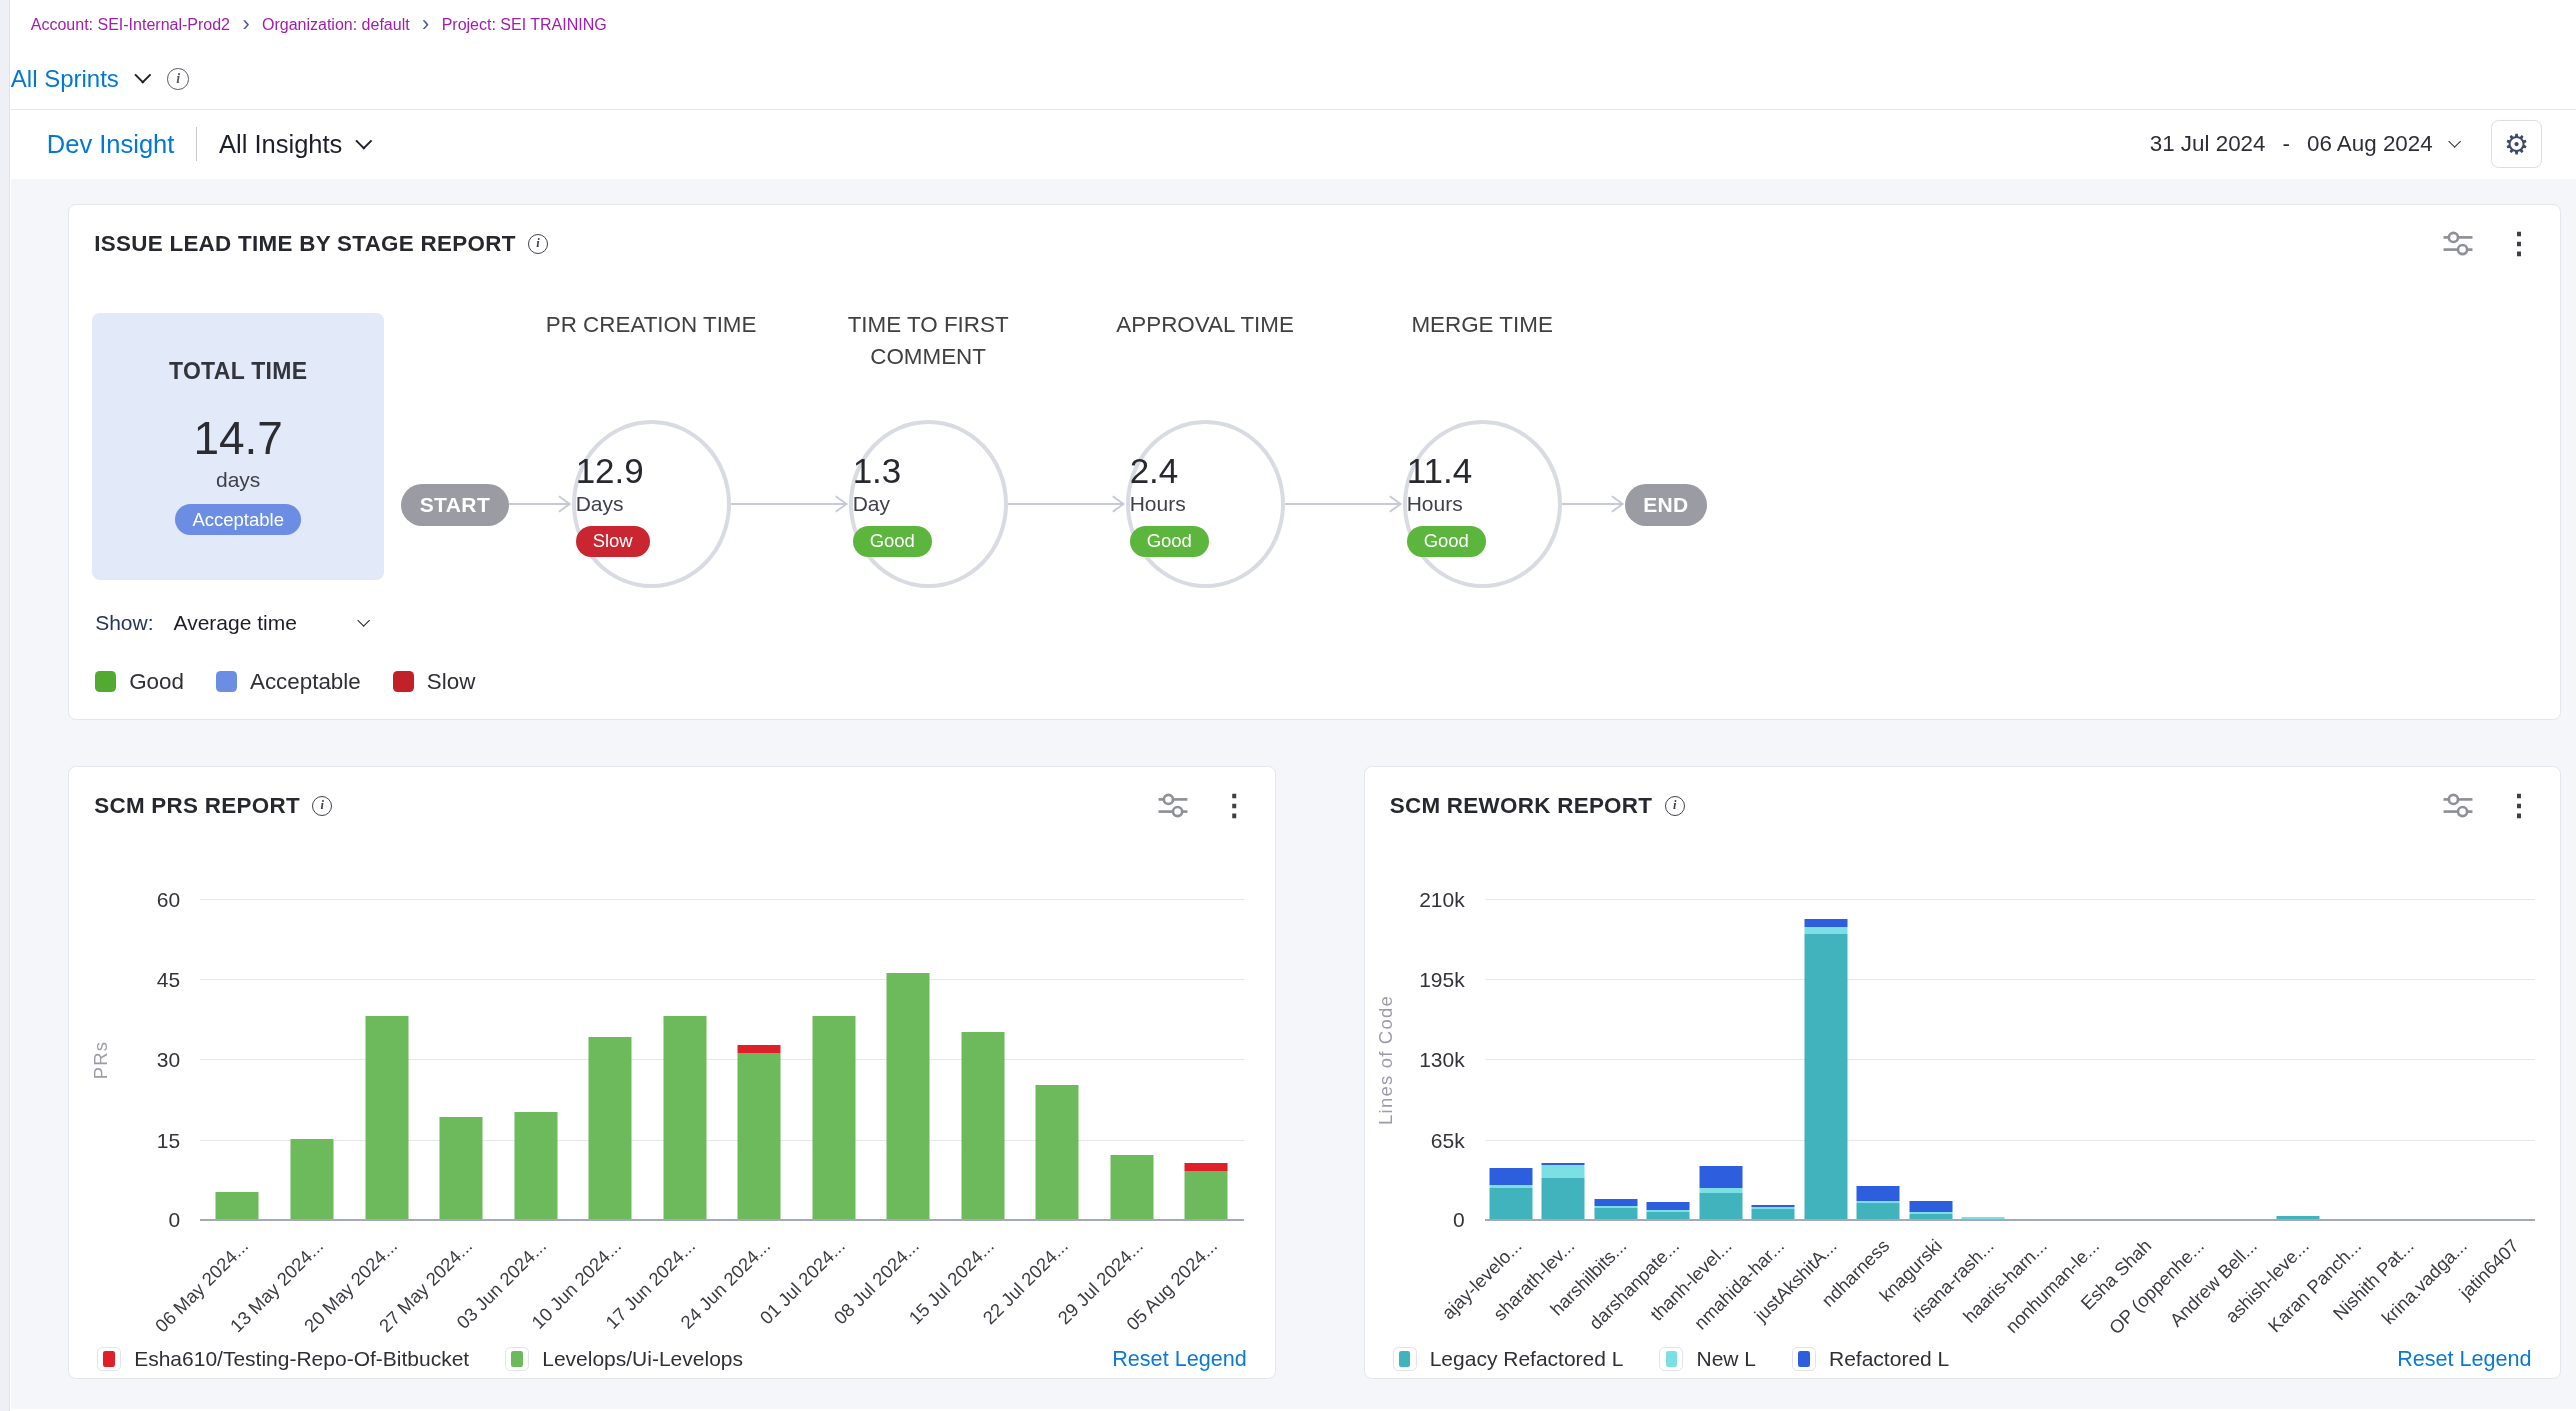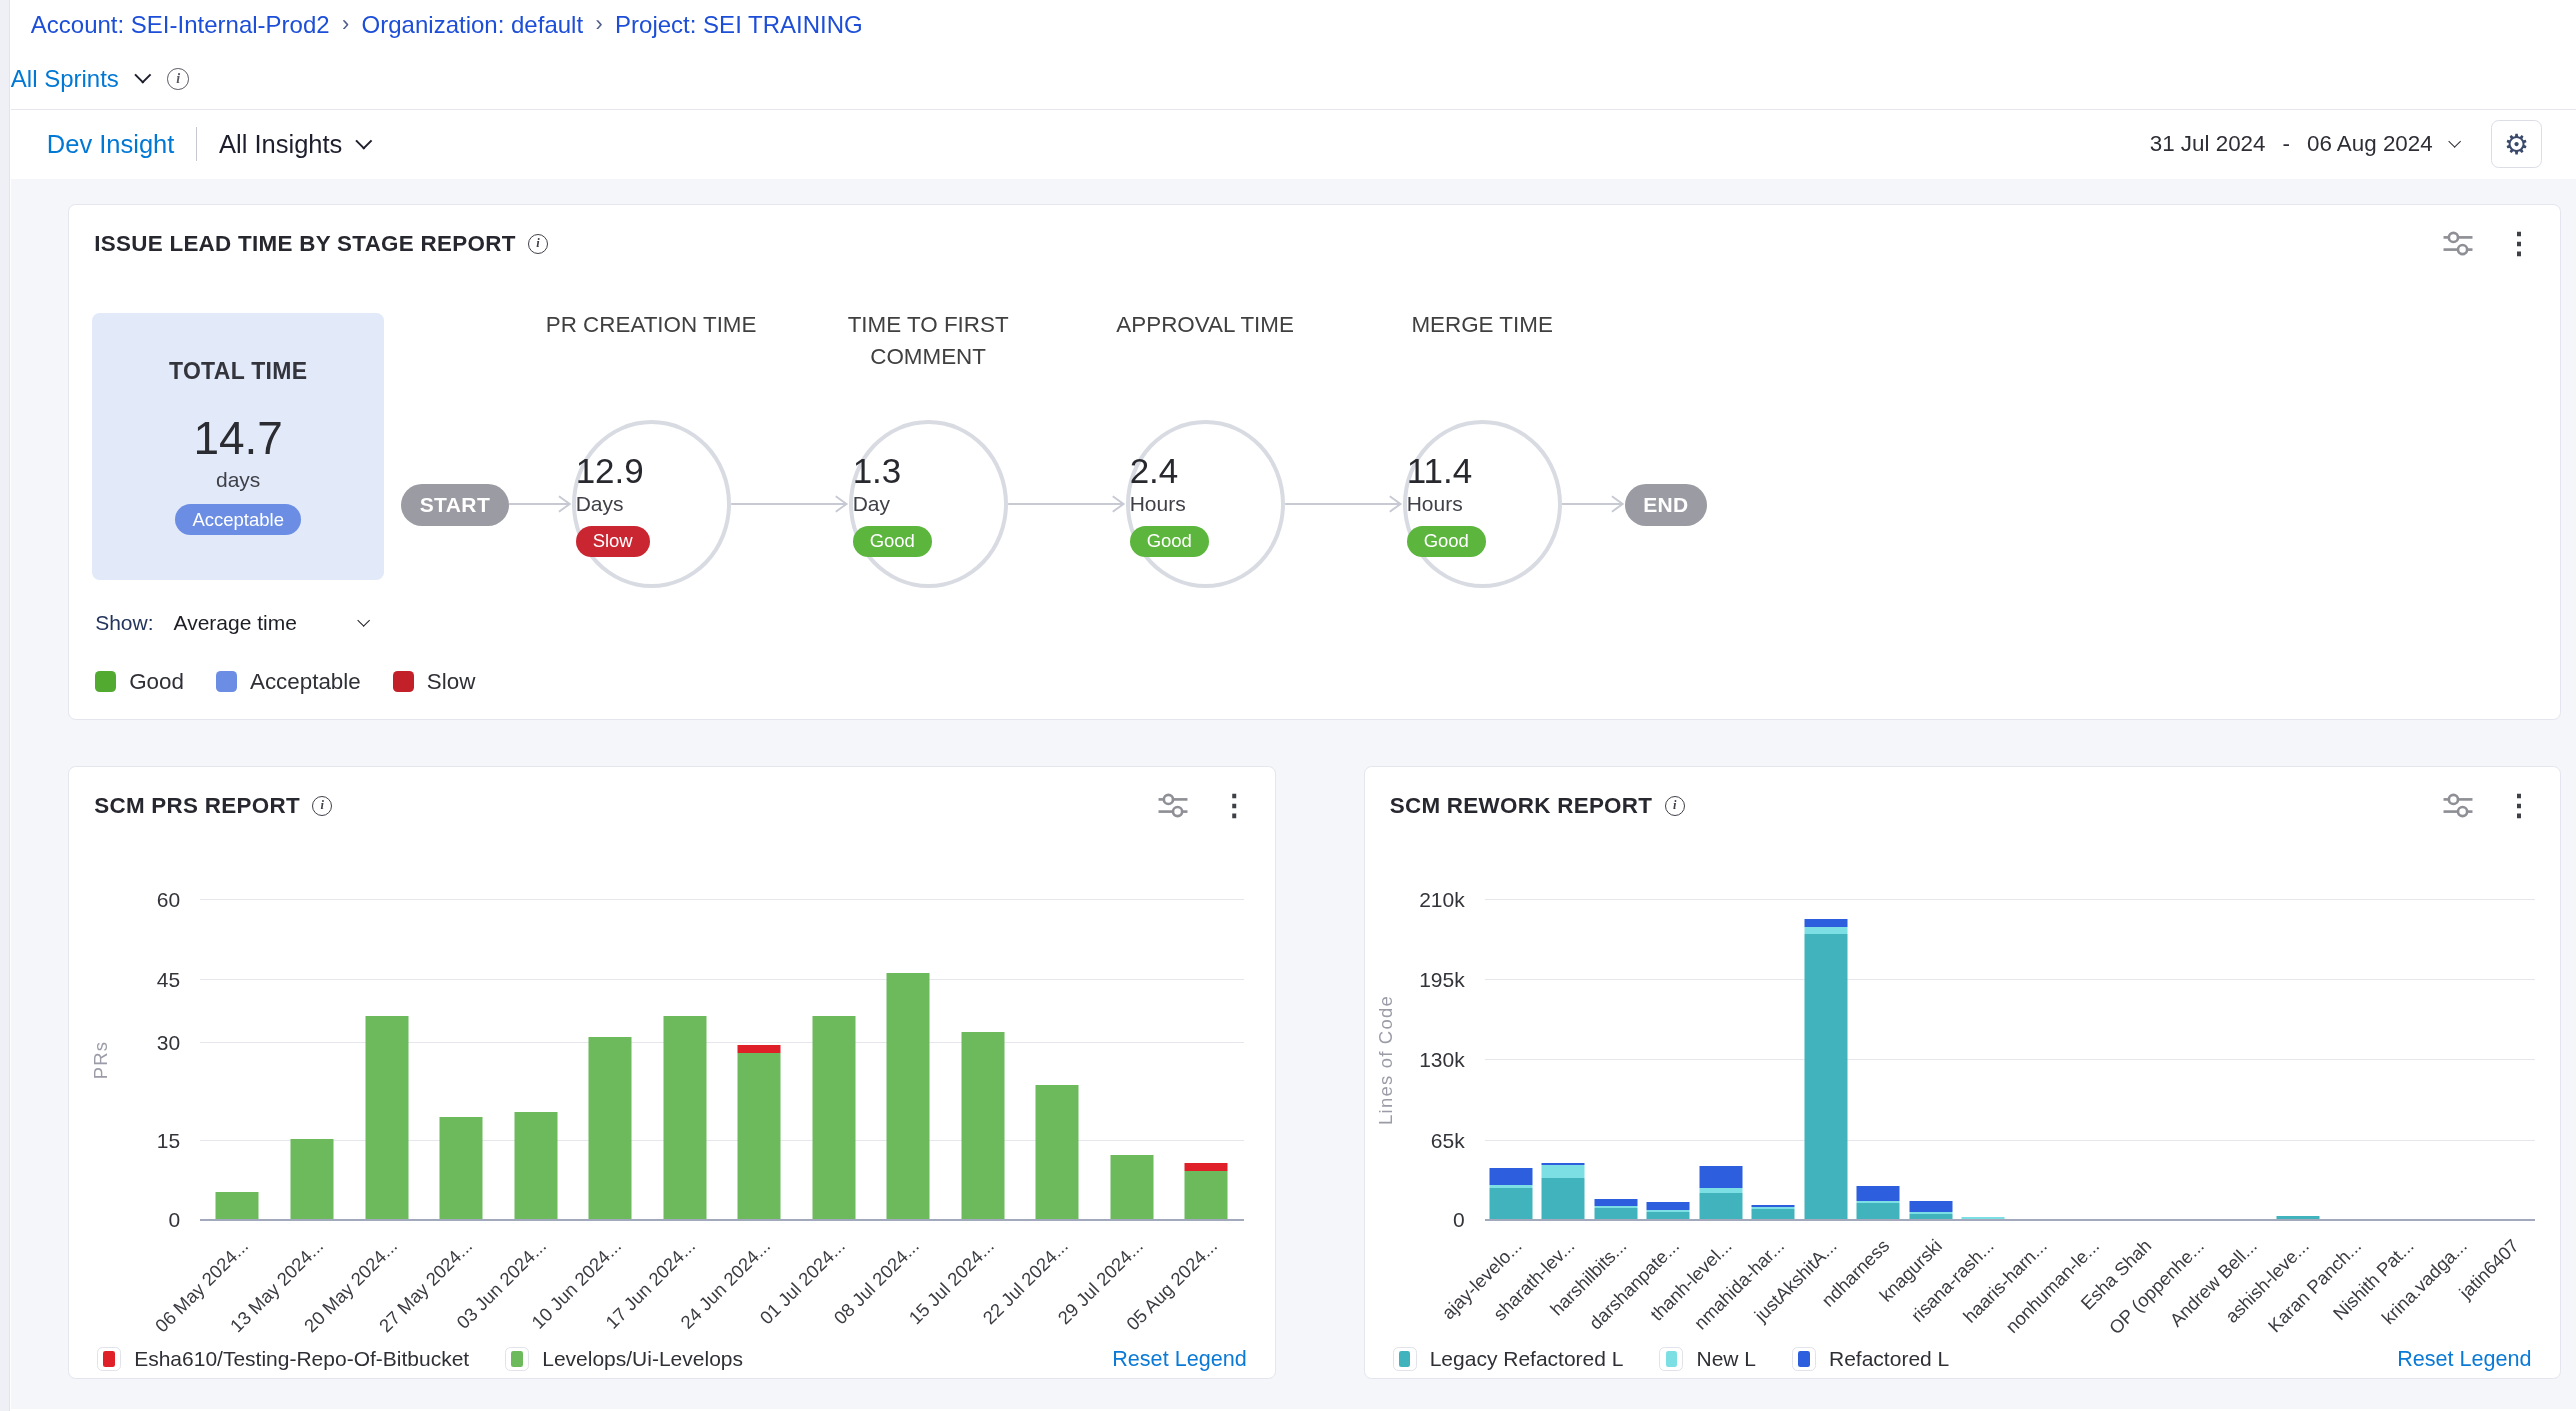--- a/index.html
+++ b/index.html
@@ -4,21 +4,21 @@
 <style>
   * { margin:0; padding:0; box-sizing:border-box; }
   html,body { background:#fff; }
   .shell { width:2576px; height:1412px; position:relative; background:#fff;
            font-family:"Liberation Sans", sans-serif; overflow:hidden; }
   .left-strip { position:absolute; left:0; top:0; bottom:0; width:10px; background:#eef0f6; border-right:0.8px solid #e2e3ec; }
   .content { margin-left:10.8px; }
 
   
   .topbar { height:49px; display:flex; align-items:center; padding-left:20px; }
-  .crumb { color:#1d4ed8; font-size:24px; cursor:pointer; }
+  .crumb { color:#a21caf; font-size:16px; cursor:pointer; }
   .crumb-sep { color:#51608a; margin:0 12.4px; font-size:21.6px; position:relative; top:-0.8px; }
   .sprint-row { height:60px; display:flex; align-items:center; gap:18.5px; }
   .sprint-label { color:#0278d5; font-size:24px; }
   .chev { display:inline-block; width:11.6px; height:11.6px; border-right:2.3px solid currentColor;
           border-bottom:2.3px solid currentColor; transform:rotate(45deg); margin-top:-7.7px; }
   .chev.sm { width:9.3px; height:9.3px; border-width:1.9px; margin-top:-4.6px; }
   .info-i { width:21.6px; height:21.6px; min-width:21.6px; border:1.5px solid #595a63; border-radius:50%; color:#595a63;
             display:inline-flex; align-items:center; justify-content:center; font-size:14px; font-weight:700;
             font-family:"Liberation Serif", serif; font-style:italic; }
   .page-divider { height:0.8px; background:#e5e6ee; }
@@ -270,21 +270,21 @@
           </div>
           <div class="chart" id="chart-prs">
             <div class="plot">
               <span class="ytitle">PRs</span>
             <div class="gridline baseline" style="bottom: 0px;">
                   <span class="ytick">0</span>
                 </div>
                 <div class="gridline" style="bottom: 80px;">
                   <span class="ytick">15</span>
                 </div>
-                <div class="gridline" style="bottom: 178px;">
+                <div class="gridline" style="bottom: 161px;">
                   <span class="ytick">30</span>
                 </div>
                 <div class="gridline" style="bottom: 241px;">
                   <span class="ytick">45</span>
                 </div>
                 <div class="gridline" style="bottom: 321px;">
                   <span class="ytick">60</span>
                 </div>
                 <div class="col" style="left: 0%; width: 7.14286%;">
                   <div class="bar">

